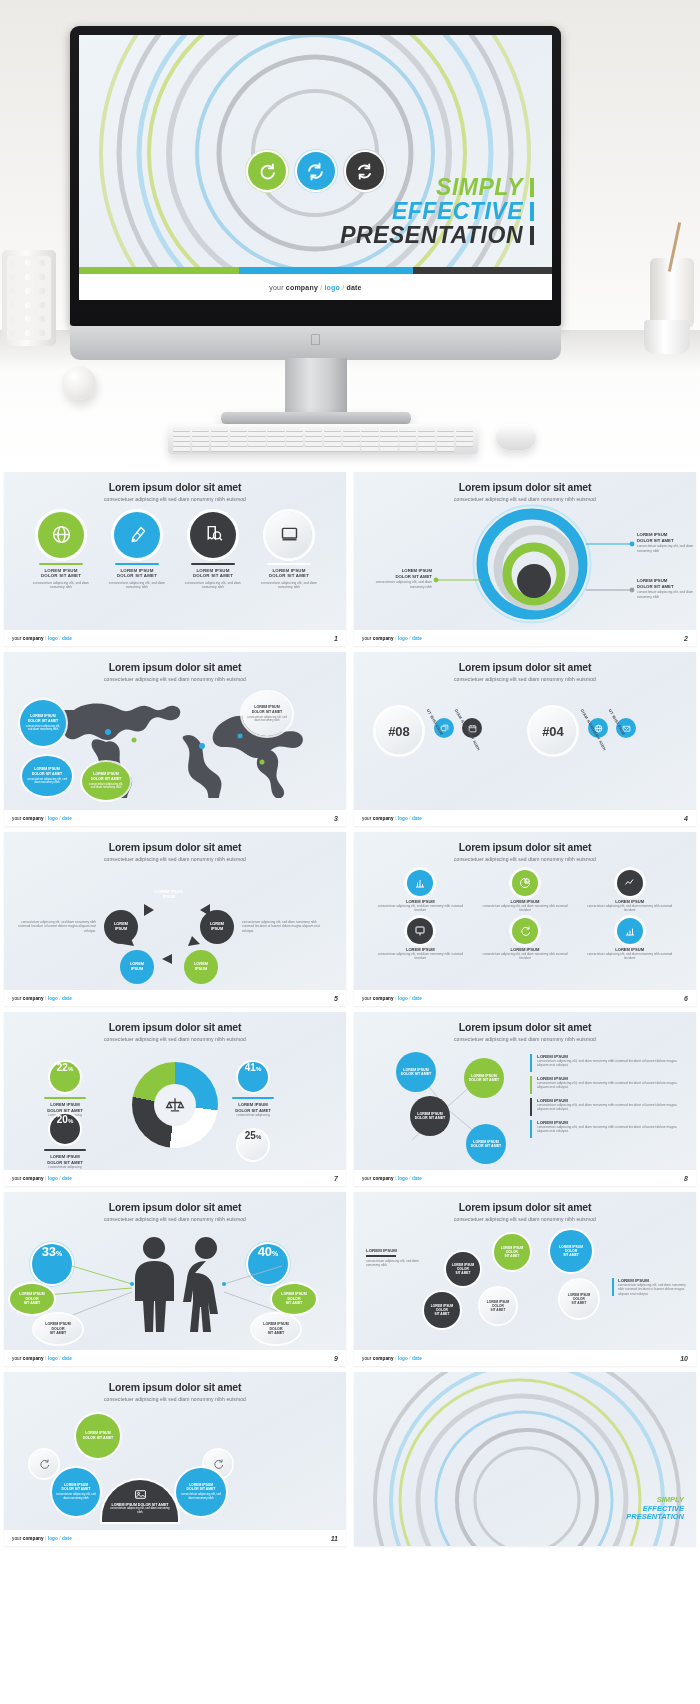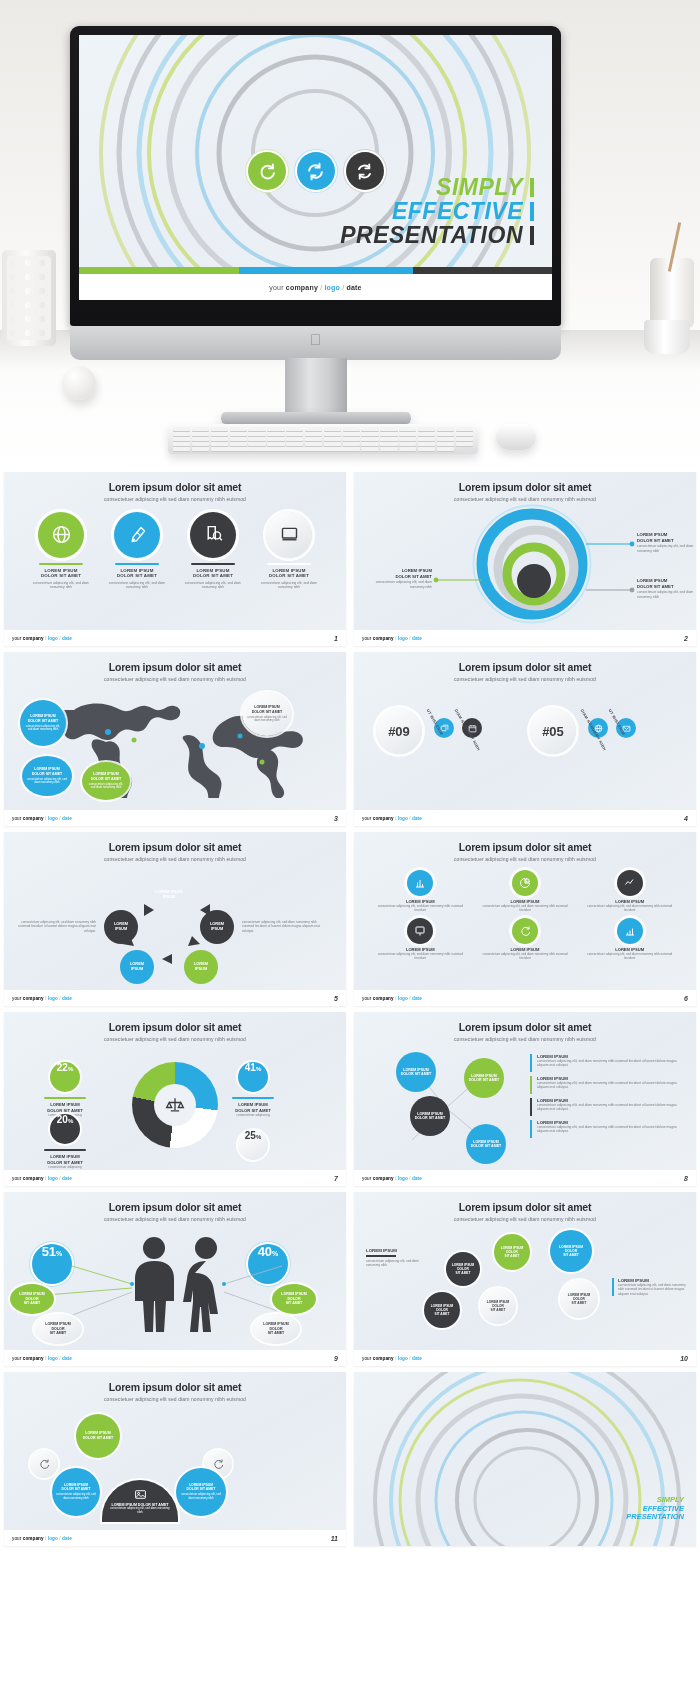--- a/index.html
+++ b/index.html
@@ -521,39 +521,39 @@
       <div class="fn">3</div>
     </div>
   </div>
 
   <div class="slide">
     <div class="s-body">
       <div class="s-title">Lorem ipsum dolor sit amet</div>
       <div class="s-sub">consectetuer adipiscing elit sed diam nonummy nibh euismod</div>
 
       <div style="position:absolute;left:22px;top:56px" class="num-circle">
-          <span>#09</span>
+          <span>#08</span>
         </div>
       <div style="position:absolute;left:80px;top:66px" class="sm-circle b">
         <svg width="9" height="9" viewBox="0 0 24 24" fill="none" stroke="#fff" stroke-width="2">
             <rect x="3" y="6" width="13" height="12" rx="1"></rect>
             <path d="M8 3h13v12"></path>
           </svg>
       </div>
       <div style="position:absolute;left:108px;top:66px" class="sm-circle d">
         <svg width="9" height="9" viewBox="0 0 24 24" fill="none" stroke="#fff" stroke-width="2">
             <rect x="3" y="5" width="18" height="16" rx="1"></rect>
             <path d="M3 10h18M8 3v4M16 3v4"></path>
           </svg>
       </div>
       <div class="rot" style="left:76px;top:56px;transform:rotate(60deg);transform-origin:left top">UT WISI ENIM</div>
       <div class="rot" style="left:104px;top:56px;transform:rotate(60deg);transform-origin:left top">DIAM NONUMMY NIBH</div>
 
       <div style="position:absolute;left:176px;top:56px" class="num-circle">
-          <span>#05</span>
+          <span>#04</span>
         </div>
       <div style="position:absolute;left:234px;top:66px" class="sm-circle b">
         <svg width="9" height="9" viewBox="0 0 24 24" fill="none" stroke="#fff" stroke-width="2">
             <circle cx="12" cy="12" r="9"></circle>
             <ellipse cx="12" cy="12" rx="4" ry="9"></ellipse>
             <path d="M3 12h18"></path>
           </svg>
       </div>
       <div style="position:absolute;left:262px;top:66px" class="sm-circle b">
         <svg width="9" height="9" viewBox="0 0 24 24" fill="none" stroke="#fff" stroke-width="2">
@@ -847,21 +847,21 @@
       <svg style="position:absolute;left:116px;top:42px" width="120" height="100" viewBox="0 0 120 100">
         <g fill="#3a3c40">
           <circle cx="34" cy="14" r="11"></circle>
           <path d="M34 27c-13 0-19 7-19 18v22h8l2 31h8l1-31h1l1 31h8l2-31h8V45c0-11-6-18-19-18z"></path>
           <circle cx="86" cy="14" r="11"></circle>
           <path d="M86 27c-12 0-18 7-19 18l-4 23h8l2-12v12l-3 30h8l2-25h1l2 25h8l-3-30V68l2 12h8l-4-23c-1-11-7-18-19-18z"></path>
         </g>
       </svg>
 
       <div style="position:absolute;left:28px;top:52px" class="pct-big">
-          <span>51</span>
+          <span>33</span>
           <sup>%</sup>
         </div>
       <div style="position:absolute;left:244px;top:52px" class="pct-big">
           <span>40</span>
           <sup>%</sup>
         </div>
 
       <svg style="position:absolute;left:0;top:0" width="346" height="160">
         <g stroke="#8cc63f" stroke-width=".8" fill="none">
             <path d="M68 74 L128 92"></path>

